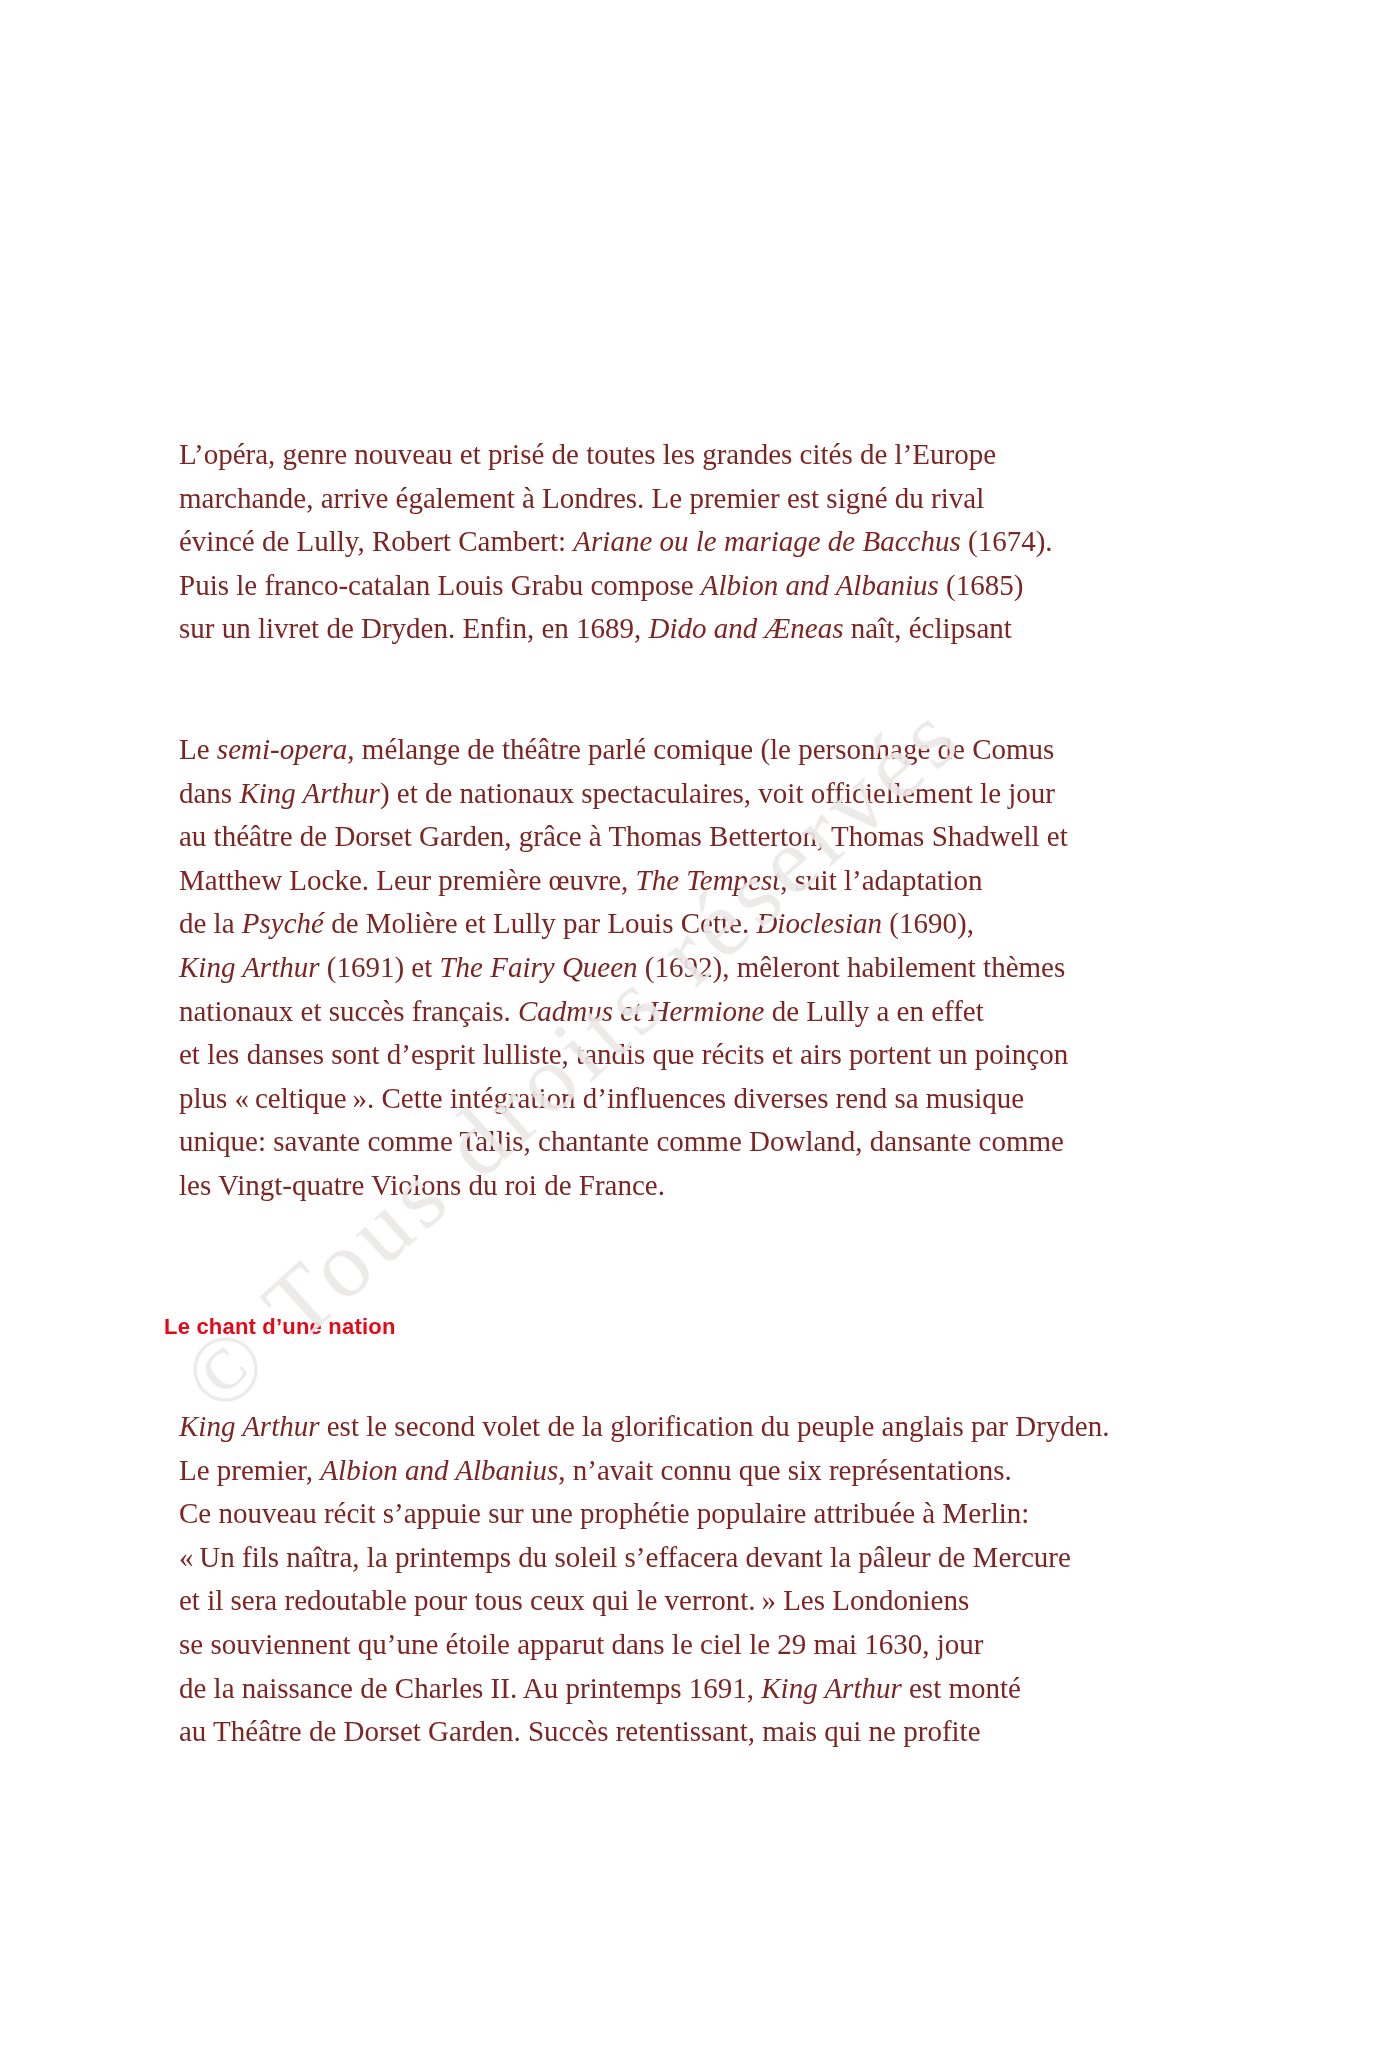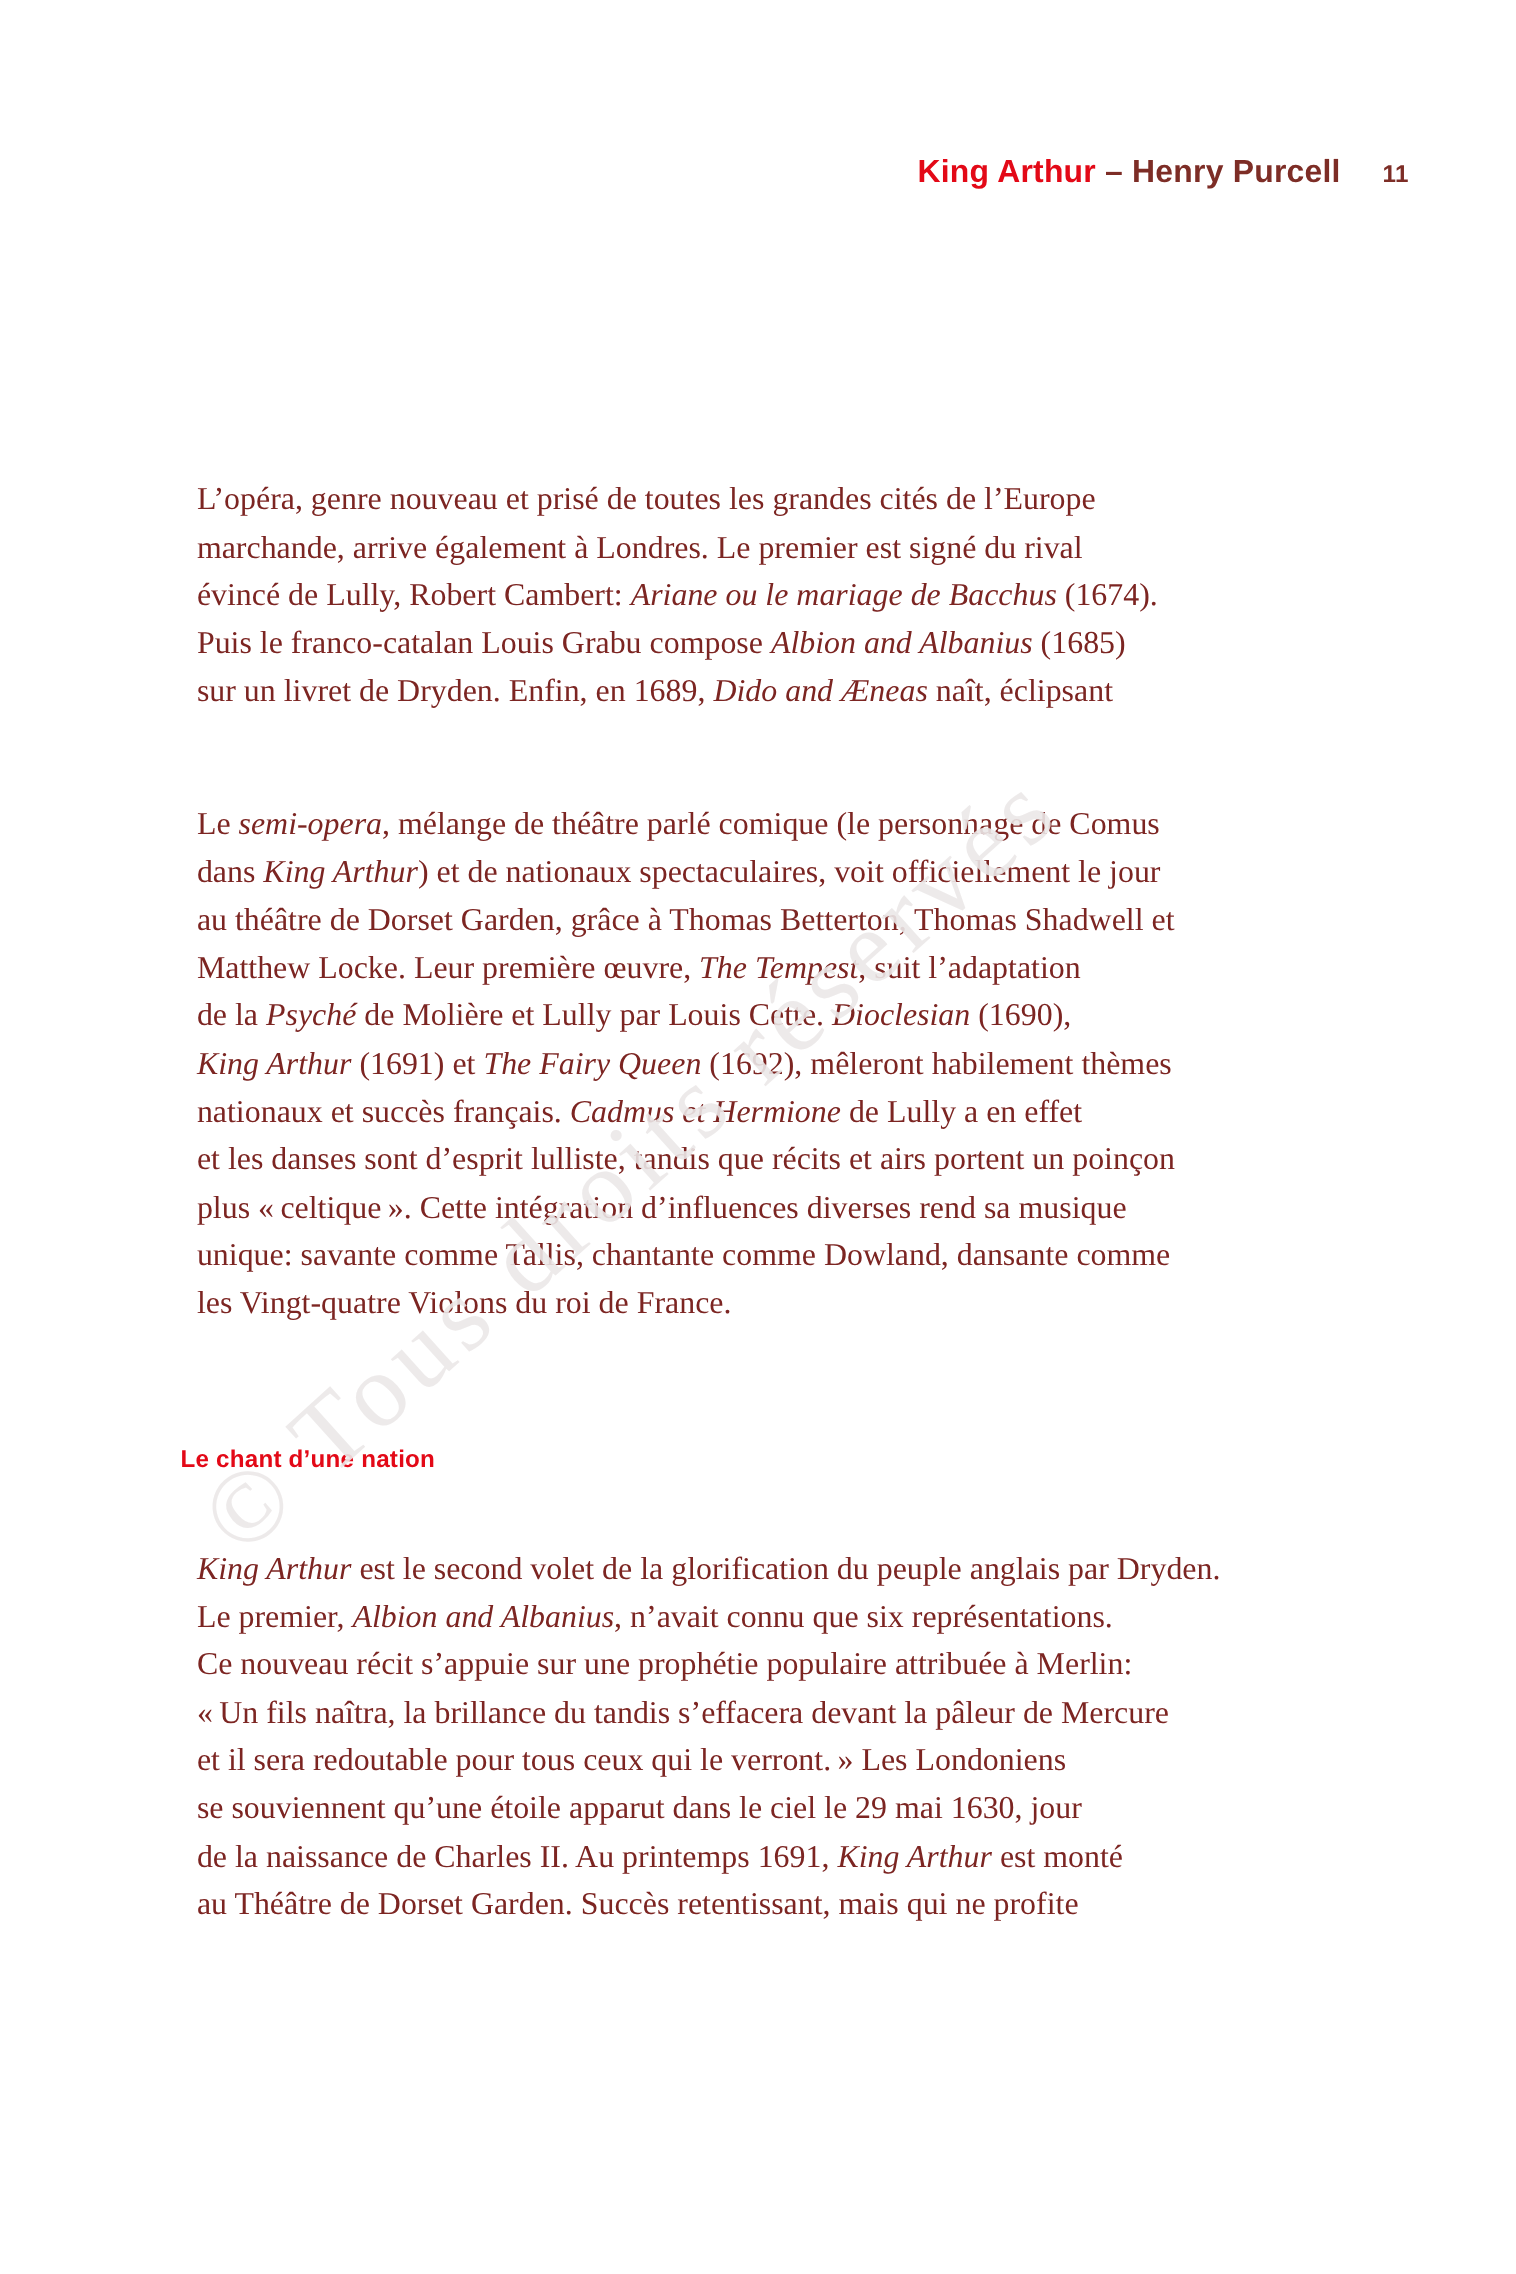--- a/index.html
+++ b/index.html
@@ -50,24 +50,20 @@
     white-space:nowrap;
     z-index:5;
     pointer-events:none;
   }
 </style>
 </head>
 <body>
 
 <div class="page">
 
-  <div class="running-header">
-    <span class="hdr-title"><span class="hdr-work">King Arthur</span><span class="hdr-author"> </span><span class="hdr-author">– Henry Purcell</span></span>
-    <span class="hdr-pagenum">11</span>
-  </div>
 
   <div class="body-text" id="body-text">
       <div class="para para-1">
         <div class="line"><span>L’opéra, genre nouveau et prisé de toutes les grandes cités de l’Europe</span></div>
         <div class="line"><span>marchande, arrive également à Londres. Le premier est signé du rival</span></div>
         <div class="line"><span>évincé de Lully, Robert Cambert: </span><span class="it">Ariane ou le mariage de Bacchus</span><span> (1674).</span></div>
         <div class="line"><span>Puis le franco-catalan Louis Grabu compose </span><span class="it">Albion and Albanius</span><span> (1685)</span></div>
         <div class="line"><span>sur un livret de Dryden. Enfin, en 1689, </span><span class="it">Dido and Æneas</span><span> naît, éclipsant</span></div>
       </div>
       <div class="para para-2">
@@ -80,21 +76,21 @@
         <div class="line"><span>nationaux et succès français. </span><span class="it">Cadmus et Hermione</span><span> de Lully a en effet</span></div>
         <div class="line"><span>et les danses sont d’esprit lulliste, tandis que récits et airs portent un poinçon</span></div>
         <div class="line"><span>plus « celtique ». Cette intégration d’influences diverses rend sa musique</span></div>
         <div class="line"><span>unique: savante comme Tallis, chantante comme Dowland, dansante comme</span></div>
         <div class="line"><span>les Vingt-quatre Violons du roi de France.</span></div>
       </div>
       <div class="para para-3">
         <div class="line"><span class="it">King Arthur</span><span> est le second volet de la glorification du peuple anglais par Dryden.</span></div>
         <div class="line"><span>Le premier, </span><span class="it">Albion and Albanius</span><span>, n’avait connu que six représentations.</span></div>
         <div class="line"><span>Ce nouveau récit s’appuie sur une prophétie populaire attribuée à Merlin:</span></div>
-        <div class="line"><span>« Un fils naîtra, la brillance du tandis s’effacera devant la pâleur de Mercure</span></div>
+        <div class="line"><span>« Un fils naîtra, la printemps du soleil s’effacera devant la pâleur de Mercure</span></div>
         <div class="line"><span>et il sera redoutable pour tous ceux qui le verront. » Les Londoniens</span></div>
         <div class="line"><span>se souviennent qu’une étoile apparut dans le ciel le 29 mai 1630, jour</span></div>
         <div class="line"><span>de la naissance de Charles II. Au printemps 1691, </span><span class="it">King Arthur</span><span> est monté</span></div>
         <div class="line"><span>au Théâtre de Dorset Garden. Succès retentissant, mais qui ne profite</span></div>
       </div>
     </div>
 
   <div class="section-heading">Le chant d’une nation</div>
 
   <div class="watermark">© Tous droits réservés</div>

